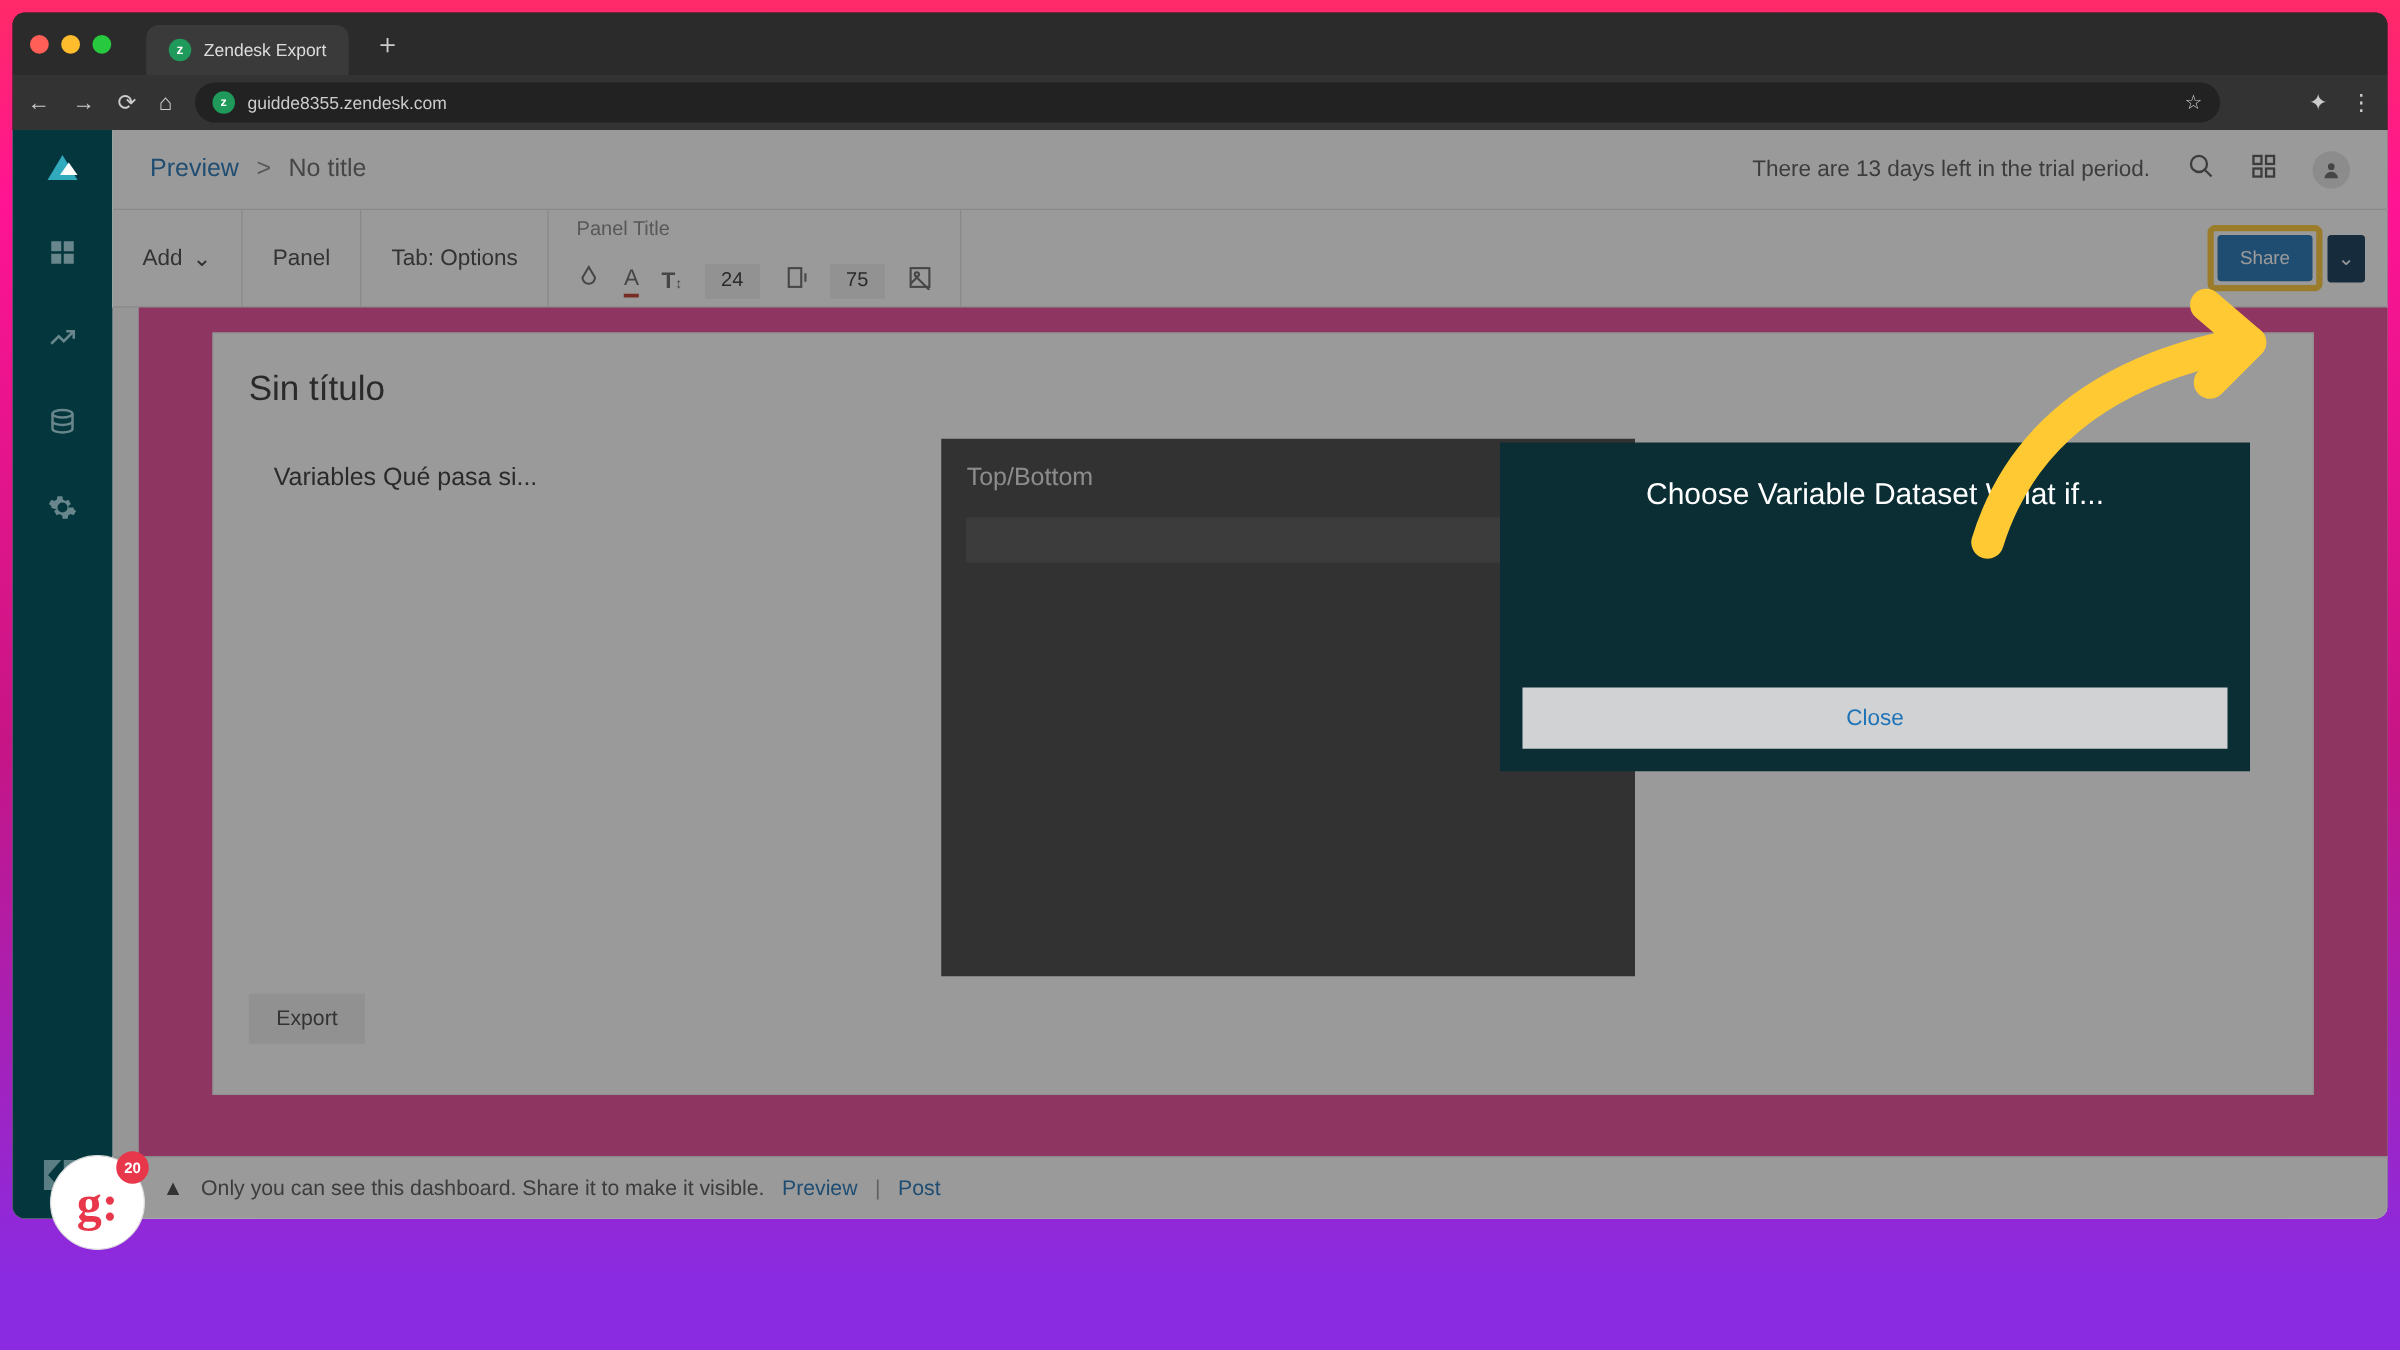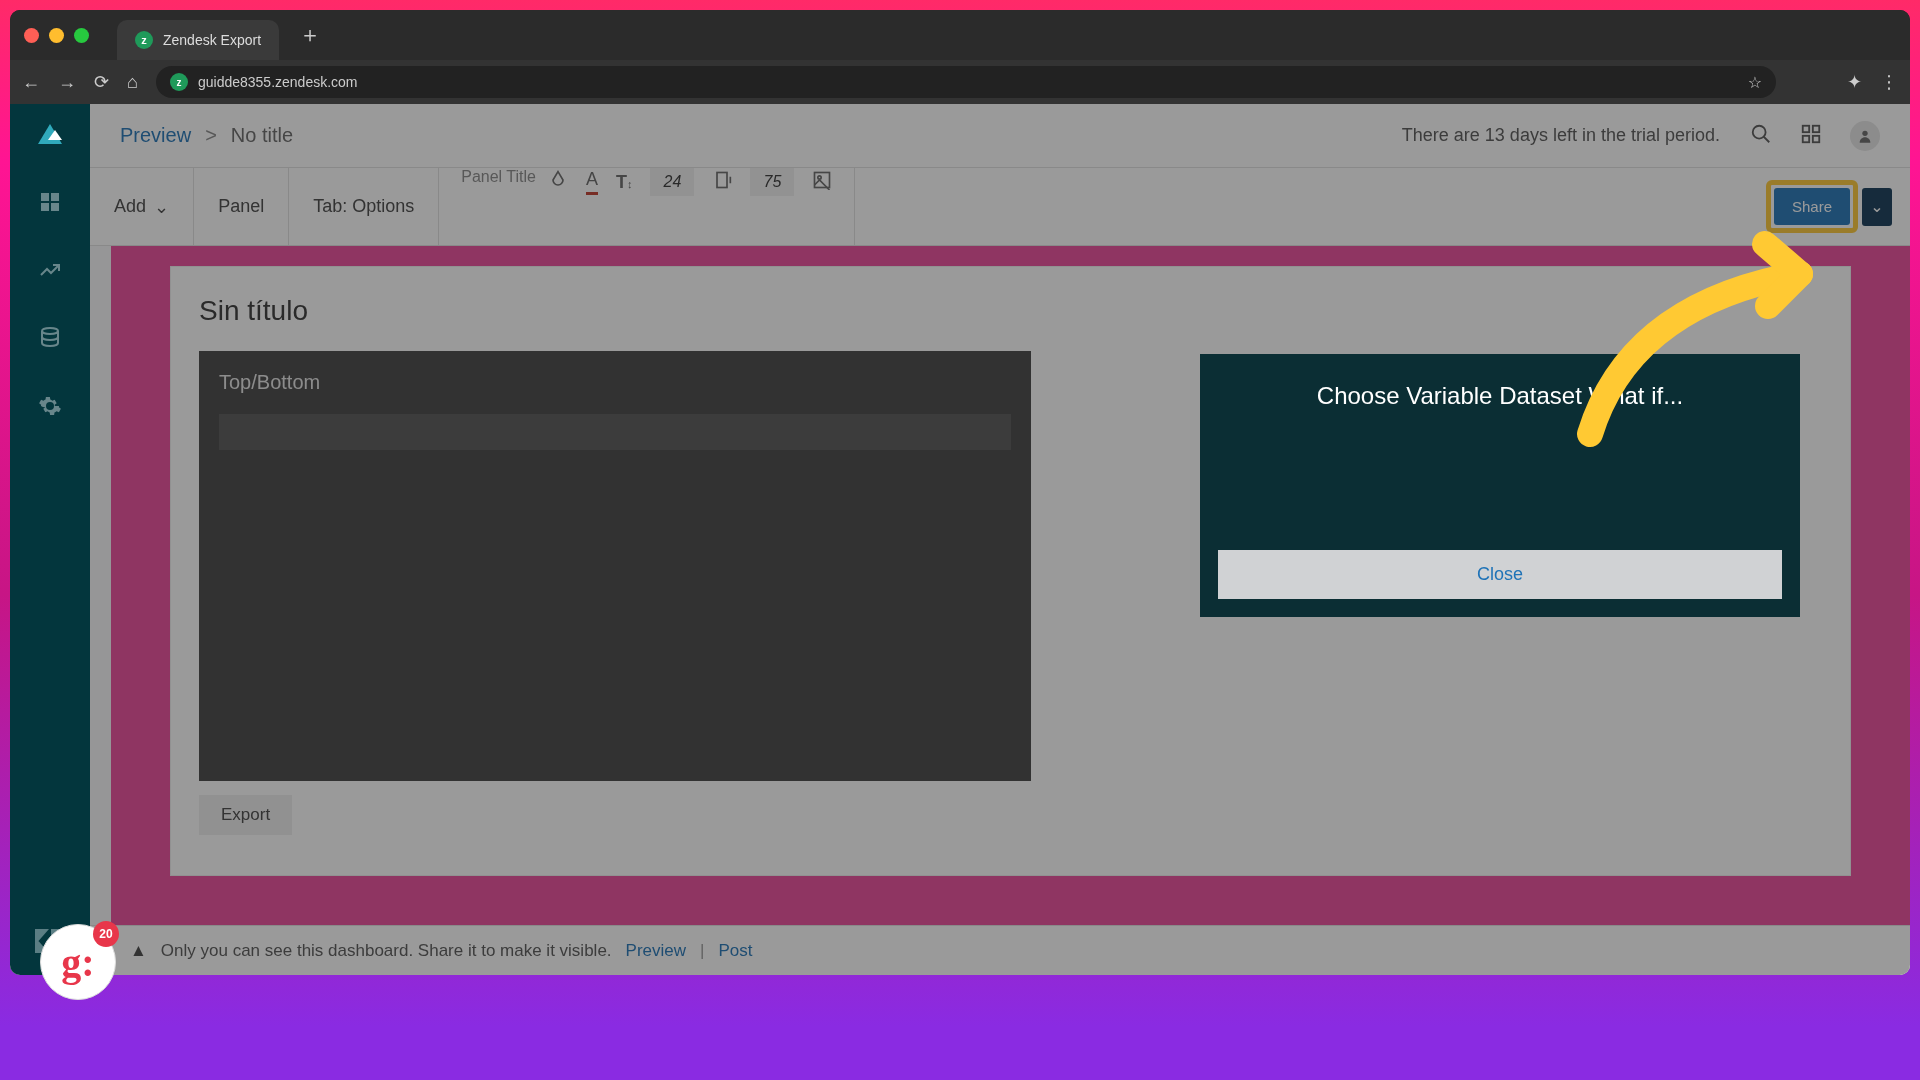--- a/index.html
+++ b/index.html
@@ -33,25 +33,25 @@
 .breadcrumb a { color:#1f73b7; text-decoration:none; }
 .breadcrumb .sep { color:#888; }
 .breadcrumb .current { color:#666; }
 .trial { margin-left:auto; color:#555; font-size:18px; }
 .top-icons { display:flex; gap:28px; margin-left:30px; align-items:center; }
 .top-icon { color:#555; cursor:pointer; }
 .avatar { width:30px;height:30px;border-radius:50%;background:#e5e5e5;display:flex;align-items:center;justify-content:center;color:#666;}
 .toolbar { height: 78px; background:#fff; border-bottom:1px solid #e0e0e0; display:flex; align-items:center; }
 .tool-sec { height:100%; border-right:1px solid #e0e0e0; display:flex; align-items:center; padding:0 24px; gap:12px; font-size:18px; color:#444;}
 .add-menu { display:flex;align-items:center;gap:8px;cursor:pointer;}
-.panel-title-sec { flex-direction:row; align-items:flex-start; justify-content:center; padding:0 22px;}
+.panel-title-sec { flex-direction:column; align-items:flex-start; justify-content:center; padding:0 22px;}
 .panel-title-label { font-size:16px; color:#888; margin-bottom:6px;}
 .panel-title-controls { display:flex; align-items:center; gap:18px; }
 .ctrl-icon { color:#666; cursor:pointer; }
-.num-input { width:44px; height:28px; background:#f0f0f0; border:none; text-align:center; font-size:16px; color:#333; padding:2px 4px;font-style:italic;}
+.num-input { width:44px; height:28px; background:#f0f0f0; border:none; text-align:center; font-size:16px; color:#333; padding:2px 4px;}
 .toolbar-right { margin-left:auto; display:flex; align-items:center; gap:12px; padding-right:18px;}
 .share-btn { background:#1f73b7; color:#fff; border:none; padding:10px 18px; font-size:15px; border-radius:3px; cursor:pointer; }
 .share-dropdown { background:#0f3554; color:#fff; width:30px; height:38px; display:flex;align-items:center;justify-content:center;border-radius:3px;cursor:pointer;}
 .share-highlight { position:absolute; border: 5px solid #ffc933; border-radius:6px; padding: 6px; top: -8px; left: -8px; right: -8px; bottom: -8px; pointer-events:none; }
 .share-wrap { position:relative; }
 .canvas-area { flex:1; background:#ec4899; padding: 20px 59px; overflow:auto;margin-left:21px; }
 .dashboard { background:#fff; min-height: 610px; padding: 28px; border:1px solid #eee; }
 .dash-title { font-size:28px; color:#333; margin-bottom:24px; }
 .panels { display:flex; gap:0; }
 .panel-box { flex:1; min-height: 430px; }
@@ -210,20 +210,23 @@
             <div class="share-highlight"></div>
           </div>
           <div class="share-dropdown">⌄</div>
         </div>
       </div>
 
       <div class="canvas-area">
         <div class="dashboard">
           <div class="dash-title">Sin título</div>
           <div class="panels">
+            <div class="panel-box left">
+              <div class="panel-header">Variables Qué pasa si...</div>
+            </div>
             <div class="panel-box mid">
               <div class="panel-header">Top/Bottom</div>
               <div class="bar"></div>
             </div>
             <div class="panel-box" style="background:transparent"></div>
           </div>
           <button class="export-btn">Export</button>
         </div>
       </div>
 

